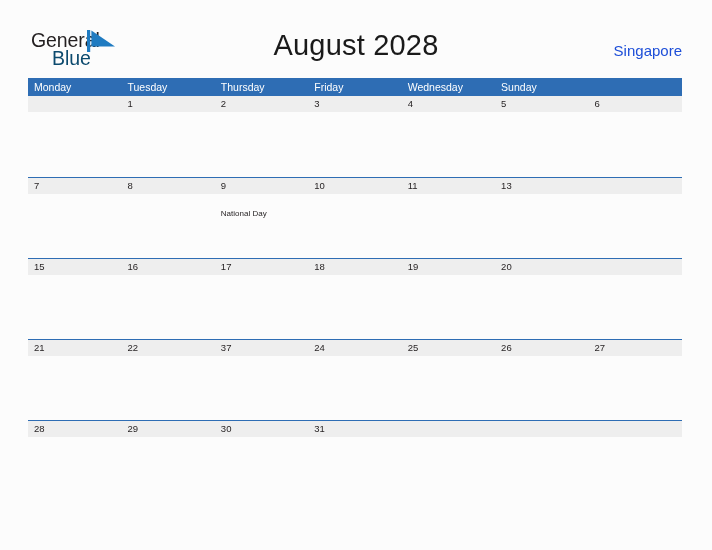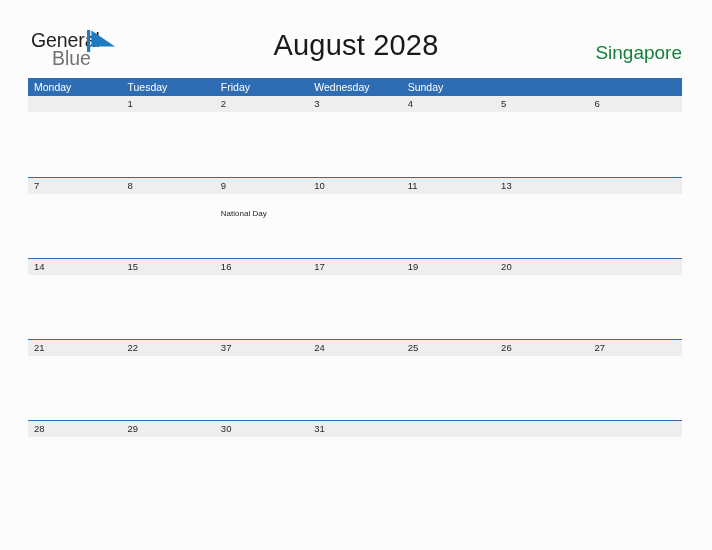--- a/index.html
+++ b/index.html
@@ -43,21 +43,21 @@
     font-size: 19.5px;
     color: #231f20;
     letter-spacing: -0.1px;
     font-family: "Liberation Sans", sans-serif;
   }
   .logo-blue {
     position: absolute;
     left: 21px;
     top: 18px;
     font-size: 19.5px;
-    color: #737373;
+    color: #0c4a6e;
     letter-spacing: -0.1px;
     font-family: "Liberation Sans", sans-serif;
     text-align: center;
   }
   .logo-flag {
     position: absolute;
     left: 56px;
     top: 1px;
     width: 29px;
     height: 22px;
@@ -72,22 +72,22 @@
     font-size: 29px;
     color: #1a1a1a;
     font-family: "Liberation Sans", sans-serif;
     letter-spacing: 0.2px;
   }
 
   .country {
     position: absolute;
     right: 30px;
     top: 42px;
-    font-size: 19px;
-    color: #15803d;
+    font-size: 15px;
+    color: #1d4ed8;
     font-family: "Liberation Sans", sans-serif;
   }
 
   
   .calendar {
     position: absolute;
     left: 28px;
     top: 78px;
     width: 654px;
   }
@@ -190,20 +190,21 @@
     <div class="cal-title">August 2028</div>
 
     <div class="country">Singapore</div>
 
   </div>
 
   <div class="calendar">
     <div class="weekday-header">
         <div class="weekday-cell">Monday</div>
         <div class="weekday-cell">Tuesday</div>
+        <div class="weekday-cell">Thursday</div>
         <div class="weekday-cell">Friday</div>
         <div class="weekday-cell">Wednesday</div>
         <div class="weekday-cell">Sunday</div>
       </div>
     <div class="week-rows">
         <div class="week-row first">
           <div class="week-band"></div>
           <div class="day-cells">
             <div class="day-cell">
               <span class="day-number"></span>
@@ -263,33 +264,33 @@
             <div class="day-cell">
               <span class="day-number">13</span>
               <div class="day-events"></div>
             </div>
           </div>
         </div>
         <div class="week-row">
           <div class="week-band"></div>
           <div class="day-cells">
             <div class="day-cell">
-              <span class="day-number">14</span>
-              <div class="day-events"></div>
-            </div>
-            <div class="day-cell">
               <span class="day-number">15</span>
               <div class="day-events"></div>
             </div>
             <div class="day-cell">
               <span class="day-number">16</span>
               <div class="day-events"></div>
             </div>
             <div class="day-cell">
               <span class="day-number">17</span>
+              <div class="day-events"></div>
+            </div>
+            <div class="day-cell">
+              <span class="day-number">18</span>
               <div class="day-events"></div>
             </div>
             <div class="day-cell">
               <span class="day-number">19</span>
               <div class="day-events"></div>
             </div>
             <div class="day-cell">
               <span class="day-number">20</span>
               <div class="day-events"></div>
             </div>

